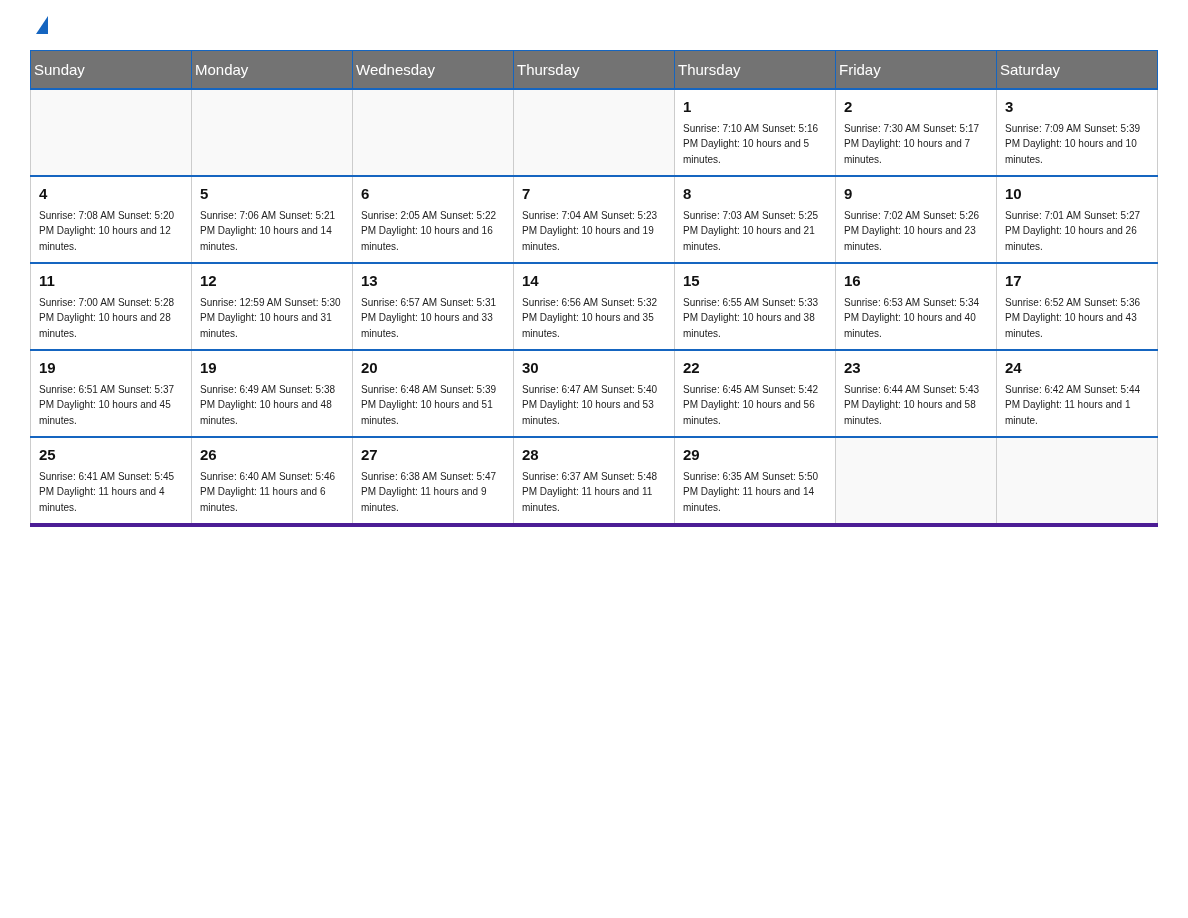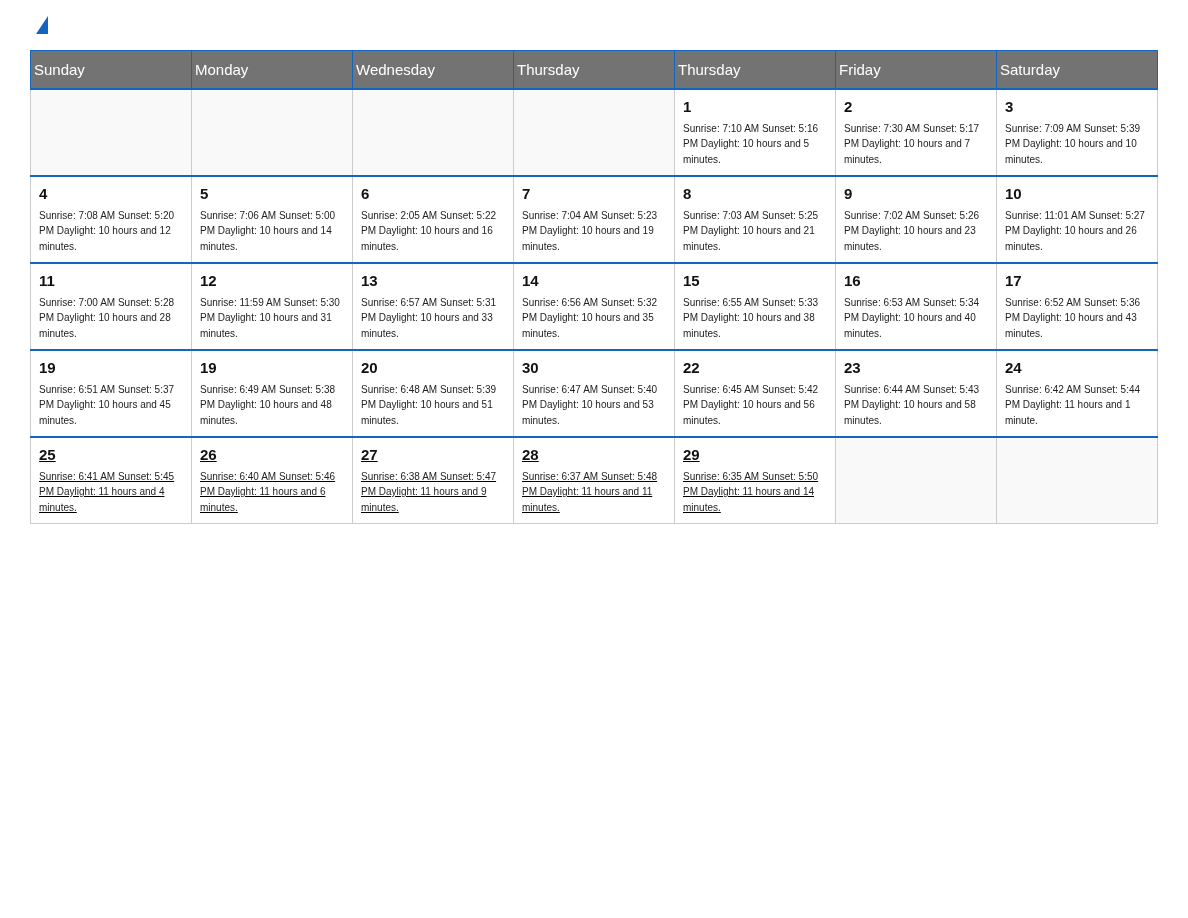--- a/index.html
+++ b/index.html
@@ -74,22 +74,21 @@
       width: calc(100% / 7);
       min-height: 90px;
       font-size: 13px;
       color: #222;
       line-height: 1.5;
     }
     .calendar-table tr {
       border-bottom: 2px solid #1565C0;
     }
     .calendar-table tbody tr:last-child {
-      border-bottom: 1px solid #4c1d95;
-      text-decoration: underline;
+      border-bottom: 4px solid #4c1d95;
     }
     .day-number {
       font-size: 15px;
       font-weight: bold;
       color: #111;
       display: block;
       margin-bottom: 2px;
     }
     .day-info {
       font-size: 10px;
@@ -157,21 +156,21 @@
       <tr>
         <td>
           <span class="day-number">4</span>
           <div class="day-info">Sunrise: 7:08 AM
 Sunset: 5:20 PM
 Daylight: 10 hours and 12 minutes.</div>
         </td>
         <td>
           <span class="day-number">5</span>
           <div class="day-info">Sunrise: 7:06 AM
-Sunset: 5:00 PM
+Sunset: 5:21 PM
 Daylight: 10 hours and 14 minutes.</div>
         </td>
         <td>
           <span class="day-number">6</span>
           <div class="day-info">Sunrise: 2:05 AM
 Sunset: 5:22 PM
 Daylight: 10 hours and 16 minutes.</div>
         </td>
         <td>
           <span class="day-number">7</span>
@@ -186,35 +185,35 @@
 Daylight: 10 hours and 21 minutes.</div>
         </td>
         <td>
           <span class="day-number">9</span>
           <div class="day-info">Sunrise: 7:02 AM
 Sunset: 5:26 PM
 Daylight: 10 hours and 23 minutes.</div>
         </td>
         <td>
           <span class="day-number">10</span>
-          <div class="day-info">Sunrise: 11:01 AM
+          <div class="day-info">Sunrise: 7:01 AM
 Sunset: 5:27 PM
 Daylight: 10 hours and 26 minutes.</div>
         </td>
       </tr>
       <tr>
         <td>
           <span class="day-number">11</span>
           <div class="day-info">Sunrise: 7:00 AM
 Sunset: 5:28 PM
 Daylight: 10 hours and 28 minutes.</div>
         </td>
         <td>
           <span class="day-number">12</span>
-          <div class="day-info">Sunrise: 11:59 AM
+          <div class="day-info">Sunrise: 12:59 AM
 Sunset: 5:30 PM
 Daylight: 10 hours and 31 minutes.</div>
         </td>
         <td>
           <span class="day-number">13</span>
           <div class="day-info">Sunrise: 6:57 AM
 Sunset: 5:31 PM
 Daylight: 10 hours and 33 minutes.</div>
         </td>
         <td>

